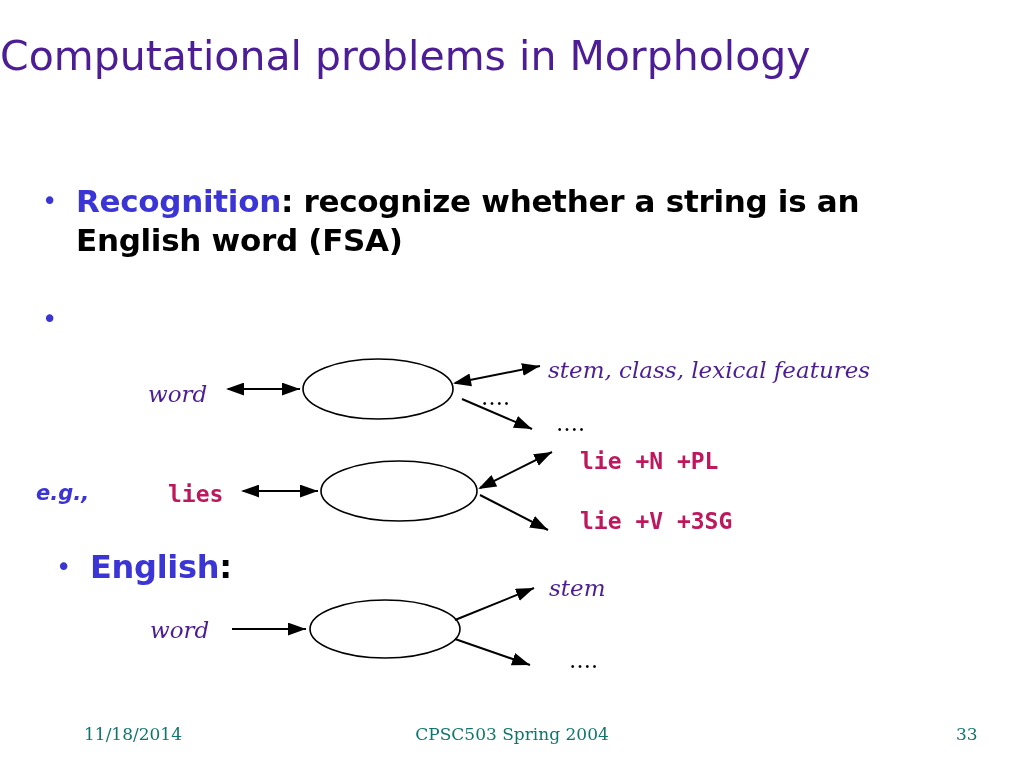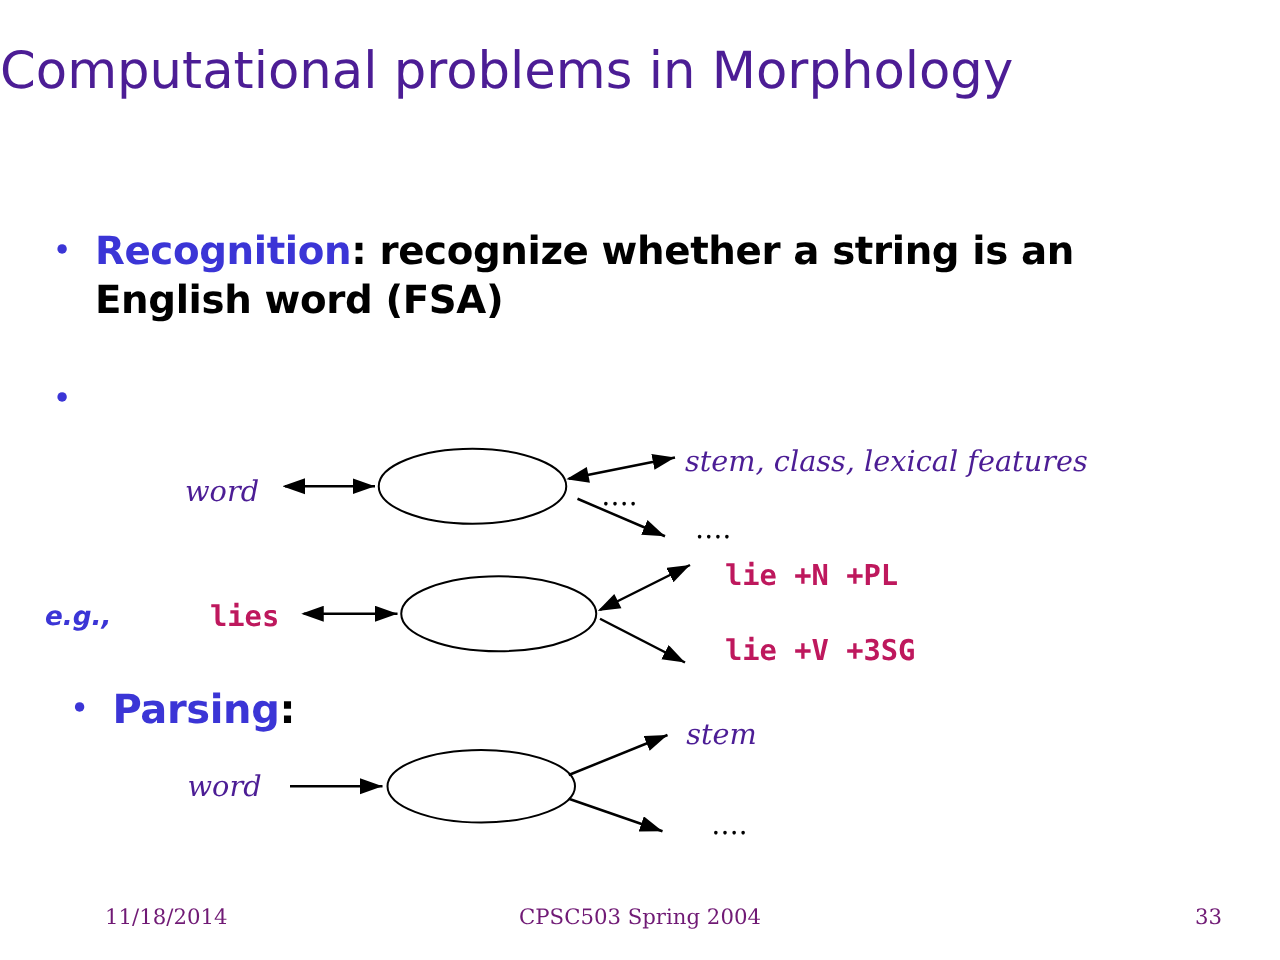--- a/index.html
+++ b/index.html
@@ -120,21 +120,21 @@
 
   
   .footer {
     position: absolute;
     bottom: 22px;
     left: 0;
     width: 988px;
     height: 22px;
     font-family: "DejaVu Serif", serif;
     font-size: 17px;
-    color: #701a75;
+    color: #0f766e;
   }
   #footer-date   { position: absolute; left: 84px;  top: 0; }
   #footer-center { position: absolute; left: 0; top: 0; width: 1024px; text-align: center; }
   #footer-page   { position: absolute; left: 912px; top: 0; margin-left: 44px; }
 </style>
 </head>
 <body>
 
 <div class="slide">
 
@@ -144,21 +144,21 @@
     <span class="bullet-dot">•</span>
     <span class="bullet-text"><span class="kw">Recognition</span><span>: recognize whether a string is an English word (FSA)</span></span>
   </div>
 
   <div class="bullet-row" id="bullet-parsing">
     <span class="bullet-dot">•</span>
   </div>
 
   <div class="bullet-row" id="bullet-stemming">
     <span class="bullet-dot">•</span>
-    <span class="bullet-text"><span class="kw">Parsing</span><span>:</span></span>
+    <span class="bullet-text"><span class="kw">English</span><span>:</span></span>
   </div>
 
   <svg class="diagram" viewBox="0 0 1024 768">
     <defs>
       <marker id="arrow" markerWidth="10" markerHeight="10" refX="9" refY="3.2" orient="auto" markerUnits="strokeWidth">
         <path d="M0,0 L9,3.2 L0,6.4 z" fill="#000"></path>
       </marker>
       <marker id="arrowStart" markerWidth="10" markerHeight="10" refX="1" refY="3.2" orient="auto" markerUnits="strokeWidth">
         <path d="M9,0 L0,3.2 L9,6.4 z" fill="#000"></path>
       </marker>

